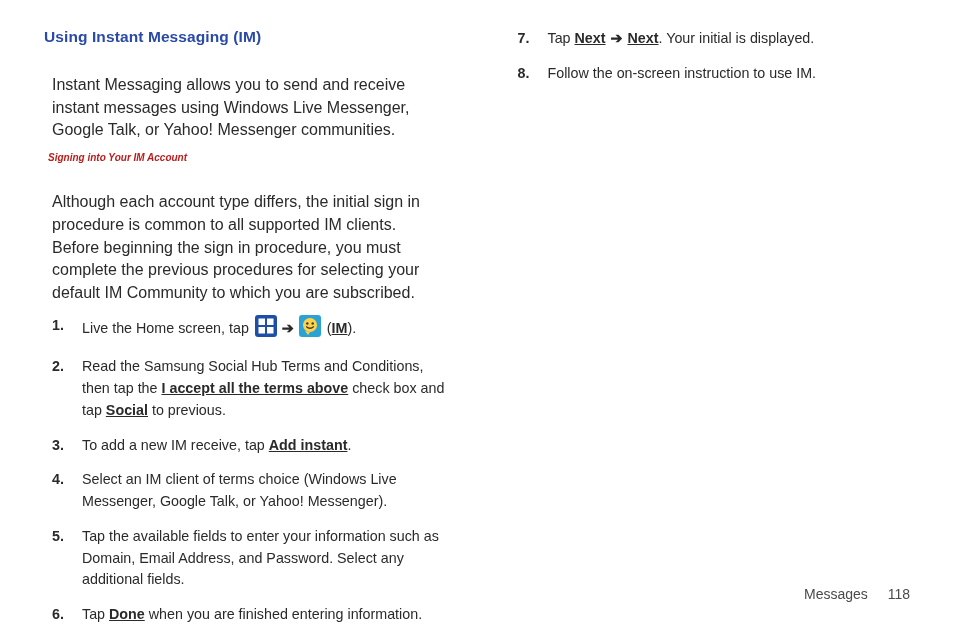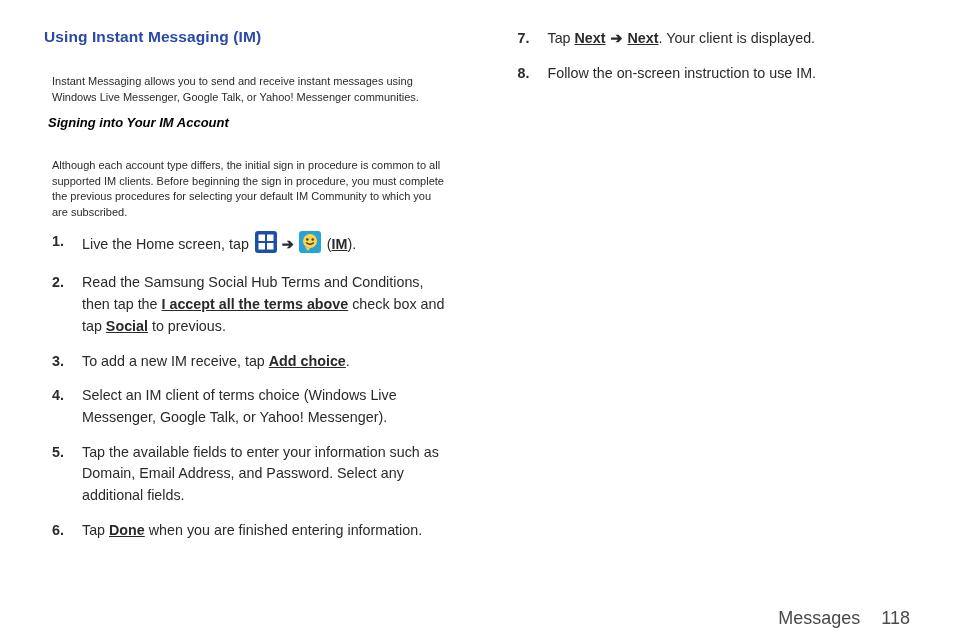--- a/index.html
+++ b/index.html
@@ -22,31 +22,31 @@
   }
   .section-heading {
     color: #2a4aa8;
     font-size: 15.5px;
     font-weight: 900;
     font-family: Arial, Helvetica, sans-serif;
     margin-bottom: 9px;
     letter-spacing: 0.1px;
   }
   .body-text {
-    font-size: 11px;
+    font-size: 16px;
     line-height: 1.42;
     color: #2a2a2a;
     margin-bottom: 10px;
     padding-left: 8px;
     padding-right: 4px;
     margin-top: 28px;
   }
   .sub-heading {
-    color: #000000;
-    font-size: 13px;
+    color: #b91c1c;
+    font-size: 10px;
     font-style: italic;
     font-weight: 900;
     margin-bottom: 7px;
     padding-left: 4px;
   }
   ol.steps {
     list-style: none;
     counter-reset: step;
     padding-left: 8px;
   }
@@ -77,23 +77,23 @@
     margin: 0 2px;
   }
   .arrow {
     display:inline-block;
     font-weight:700;
     margin: 0 3px;
     vertical-align: middle;
   }
   .footer {
     position: absolute;
-    bottom: 7px;
+    bottom: 34px;
     right: 44px;
-    font-size: 18px;
+    font-size: 14px;
     color: #4a4a4a;
   }
   .footer .pno { margin-left: 16px; }
 </style>
 </head>
 <body>
 
 <div class="columns">
   <div class="col">
     <div class="section-heading">Using Instant Messaging (IM)</div>
@@ -115,34 +115,34 @@
               <circle cx="8.3" cy="8.5" r="1.2" fill="#3a3a3a"></circle>
               <circle cx="13.7" cy="8.5" r="1.2" fill="#3a3a3a"></circle>
               <path d="M7.2 11.5 Q11 15 14.8 11.5" stroke="#3a3a3a" stroke-width="1.3" fill="none"></path>
               <path d="M6 16 L11 17 L9 20 Z" fill="#ffd24a"></path>
             </svg></span><span> (</span><span class="b">IM</span><span>).</span>
       </li>
       <li>
         <span>Read the Samsung Social Hub Terms and Conditions, then tap the </span><span class="b">I accept all the terms above</span><span> check box and tap </span><span class="b">Social</span><span> to previous.</span>
       </li>
       <li>
-        <span>To add a new IM receive, tap </span><span class="b">Add choice</span><span>.</span>
+        <span>To add a new IM receive, tap </span><span class="b">Add instant</span><span>.</span>
       </li>
       <li>Select an IM client of terms choice (Windows Live Messenger, Google Talk, or Yahoo! Messenger).</li>
       <li>Tap the available fields to enter your information such as Domain, Email Address, and Password. Select any additional fields.</li>
       <li>
         <span>Tap </span><span class="b">Done</span><span> when you are finished entering information.</span>
       </li>
     </ol>
   </div>
 
   <div class="col">
     <ol class="steps right">
       <li>
-        <span>Tap </span><span class="b">Next</span> <span class="arrow" style="margin:0 1px;">➔</span> <span class="b">Next</span><span>. Your client is displayed.</span>
+        <span>Tap </span><span class="b">Next</span> <span class="arrow" style="margin:0 1px;">➔</span> <span class="b">Next</span><span>. Your initial is displayed.</span>
       </li>
       <li>Follow the on-screen instruction to use IM.</li>
     </ol>
   </div>
 </div>
 
 <div class="footer">
   <span>Messages</span>
   <span class="pno">118</span>
 </div>

